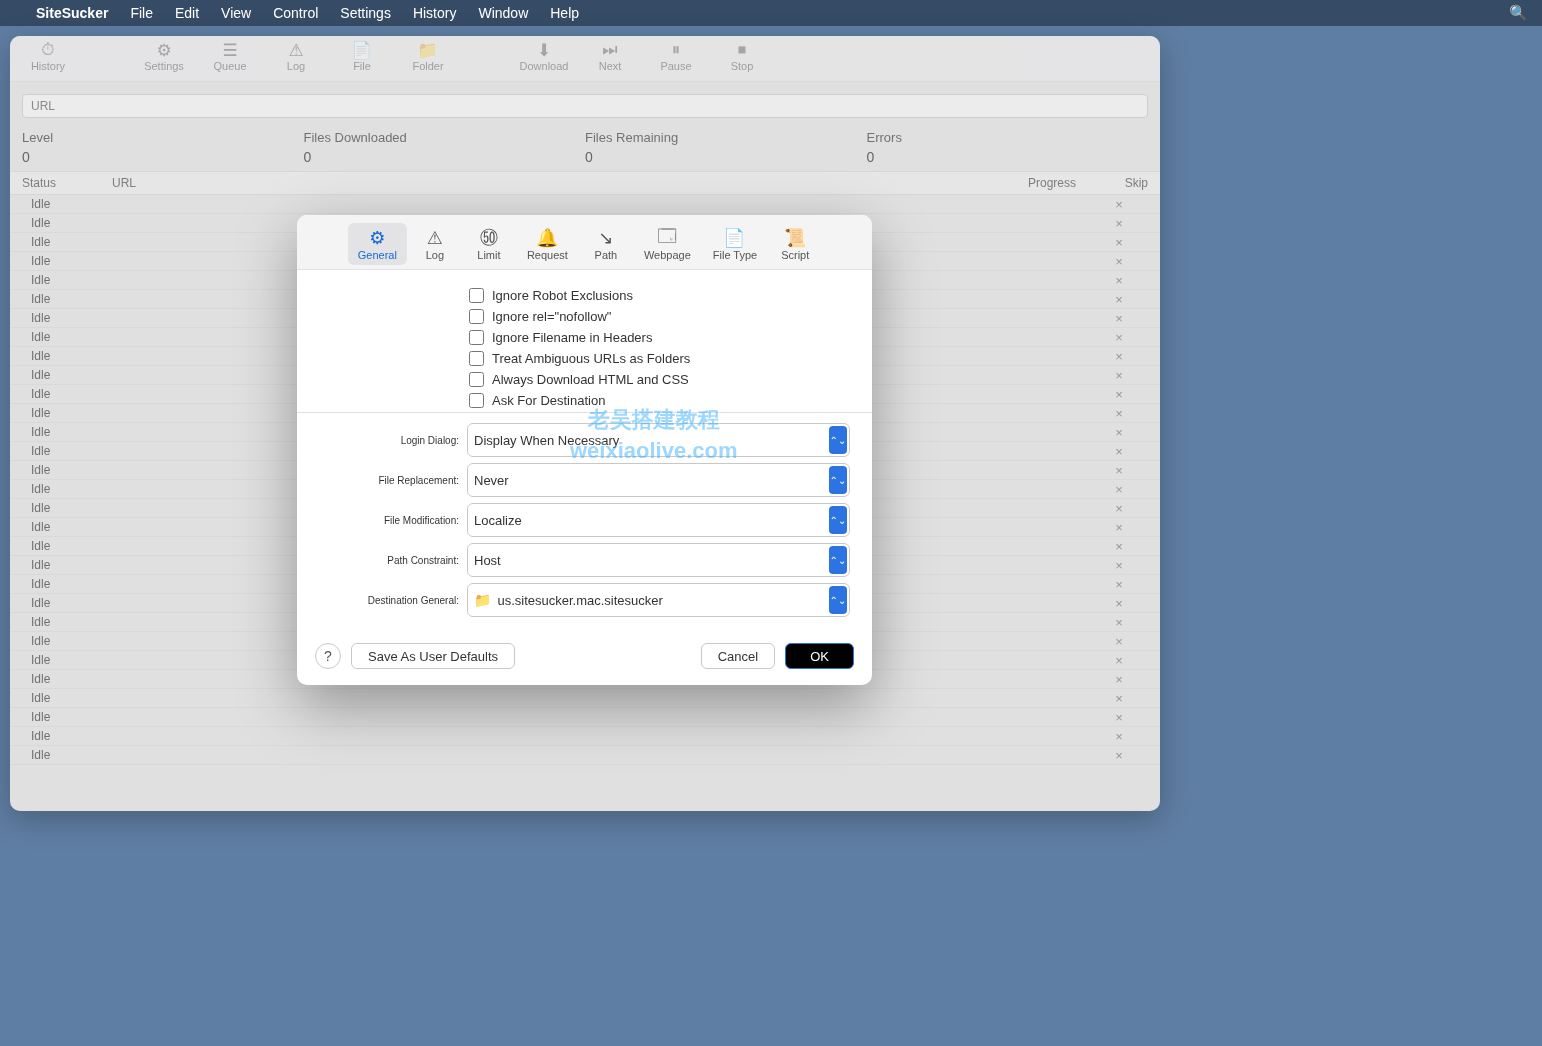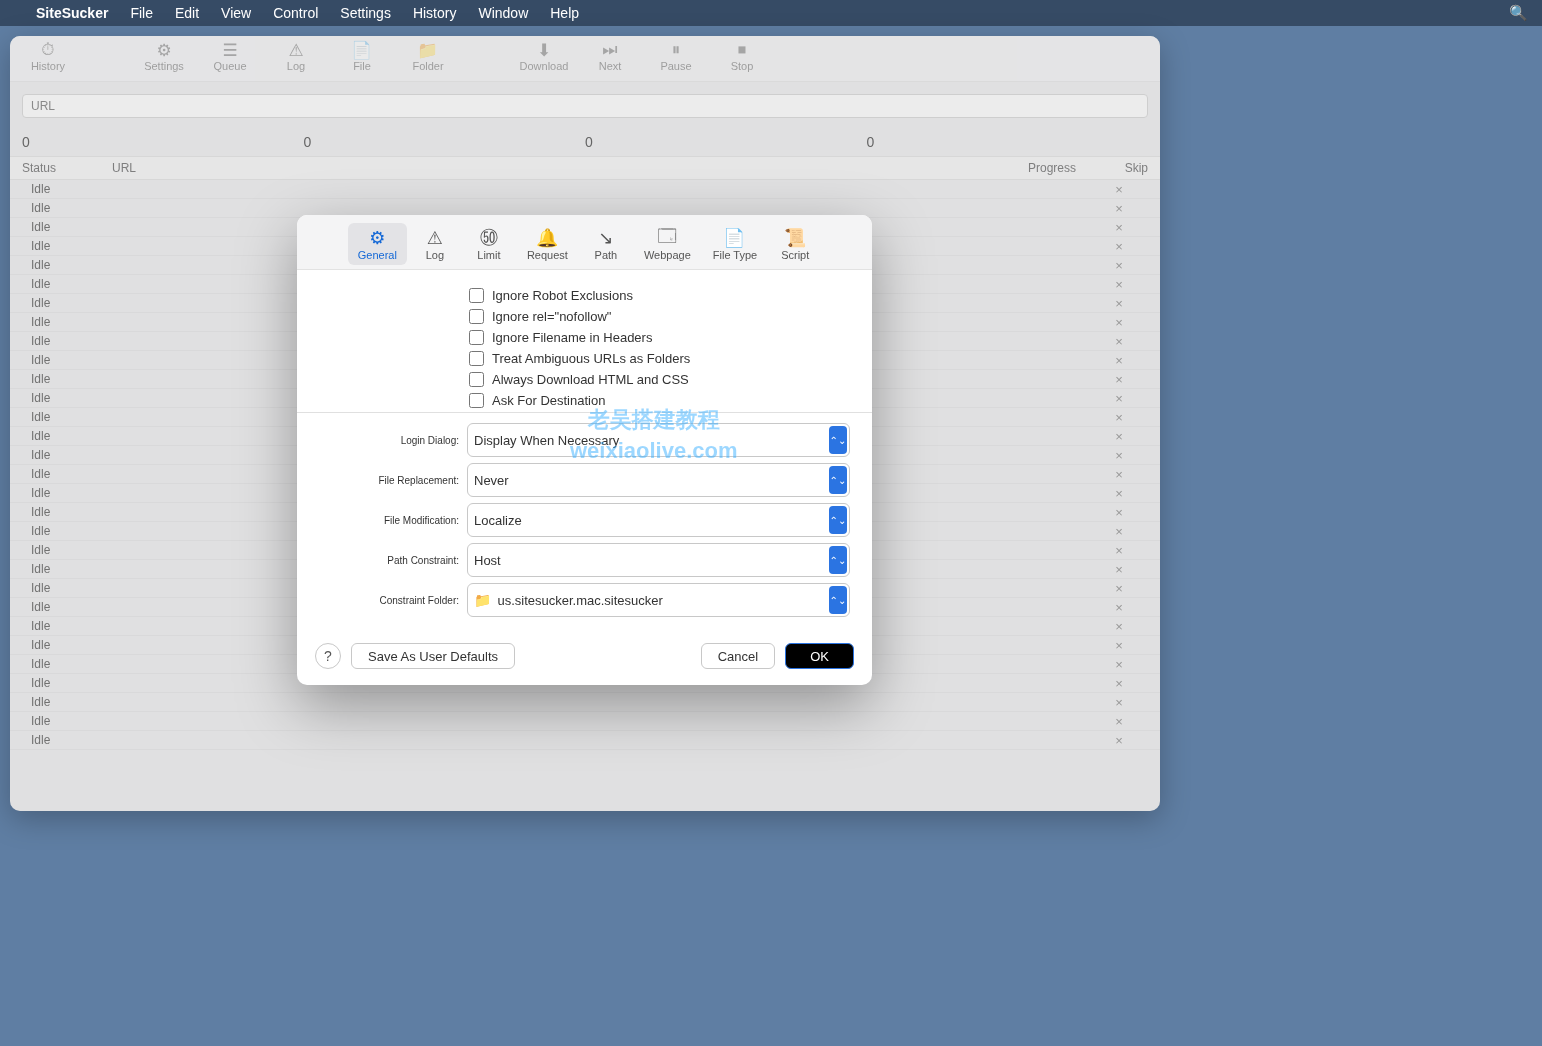--- a/index.html
+++ b/index.html
@@ -131,20 +131,34 @@
     <div class="tbtn">
         <span class="ic">⏹</span>
         <span>Stop</span>
       </div>
   </div>
 
   <div class="urlbar">
     <input class="urlfield" placeholder="URL" style="">
   </div>
 
+  <div class="statsrow">
+    <div class="statcol">
+        <span class="lbl">Level</span>
+      </div>
+    <div class="statcol">
+        <span class="lbl">Files Downloaded</span>
+      </div>
+    <div class="statcol">
+        <span class="lbl">Files Remaining</span>
+      </div>
+    <div class="statcol">
+        <span class="lbl">Errors</span>
+      </div>
+  </div>
   <div class="statsrow" style="padding-top:4px; padding-bottom:6px;">
     <div class="statcol">
         <span class="val">0</span>
       </div>
     <div class="statcol">
         <span class="val">0</span>
       </div>
     <div class="statcol">
         <span class="val">0</span>
       </div>
@@ -432,21 +446,21 @@
         </div>
     </div>
     <div class="formrow">
       <span class="flabel">Path Constraint:</span>
       <div class="sel">
           <span>Host</span>
           <span class="arrow">⌃⌄</span>
         </div>
     </div>
     <div class="formrow">
-      <span class="flabel">Constraint Folder:</span>
+      <span class="flabel">Destination General:</span>
       <div class="sel">
           <span class="foldericon">📁</span>
           <span>us.sitesucker.mac.sitesucker</span>
           <span class="arrow">⌃⌄</span>
         </div>
     </div>
   </div>
 
   <div class="dfooter">
     <div class="helpbtn">?</div>

